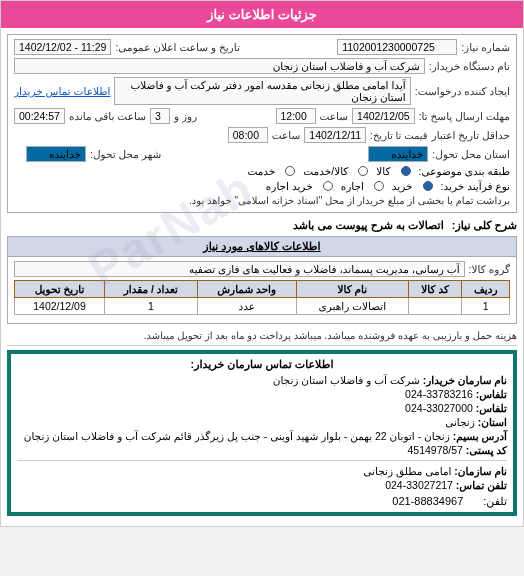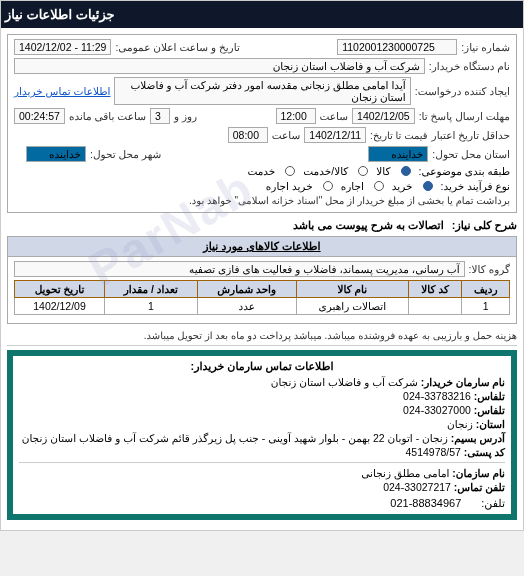--- a/index.html
+++ b/index.html
@@ -11,23 +11,23 @@
       width: 524px;
       min-height: 576px;
     }
     .page-wrapper {
       width: 524px;
       background: #fff;
       border: 1px solid #ccc;
     }
     
     .header-bar {
-      background: #0f172a;
+      background: #ec4899;
       color: #fff;
-      text-align: left;
+      text-align: center;
       padding: 6px 4px;
       font-size: 13px;
       font-weight: bold;
     }
     
     .main-content {
       padding: 6px;
     }
     
     .section-box {
@@ -152,21 +152,21 @@
     .data-table tr:nth-child(even) td { background: #f5f5f5; }
     
     .buyer-note {
       font-size: 10px;
       color: #333;
       margin-bottom: 4px;
       text-align: right;
     }
     
     .contact-section {
-      border: 6px solid #0f766e;
+      border: 4px solid #0f766e;
       padding: 4px 6px;
       margin-bottom: 4px;
     }
     .contact-title {
       font-weight: bold;
       font-size: 11px;
       margin-bottom: 3px;
       text-align: center;
     }
     .contact-row {
@@ -344,21 +344,21 @@
       <div class="contact-row">
         <span class="lbl">تلفاس:</span>
         <span>33783216-024</span>
       </div>
       <div class="contact-row">
         <span class="lbl">تلفاس:</span>
         <span>33027000-024</span>
       </div>
       <div class="contact-row">
         <span class="lbl">استان:</span>
-        <span>زنجان</span>
+        <span>زنجانی</span>
       </div>
       <div class="contact-row">
         <span class="lbl">آدرس بسیم:</span>
         <span>زنجان - اتوبان 22 بهمن - بلوار شهید آوینی - جنب پل زیرگذر قائم شرکت آب و فاضلاب استان زنجان</span>
       </div>
       <div class="contact-row">
         <span class="lbl">کد پستی:</span>
         <span>4514978/57</span>
       </div>
 

